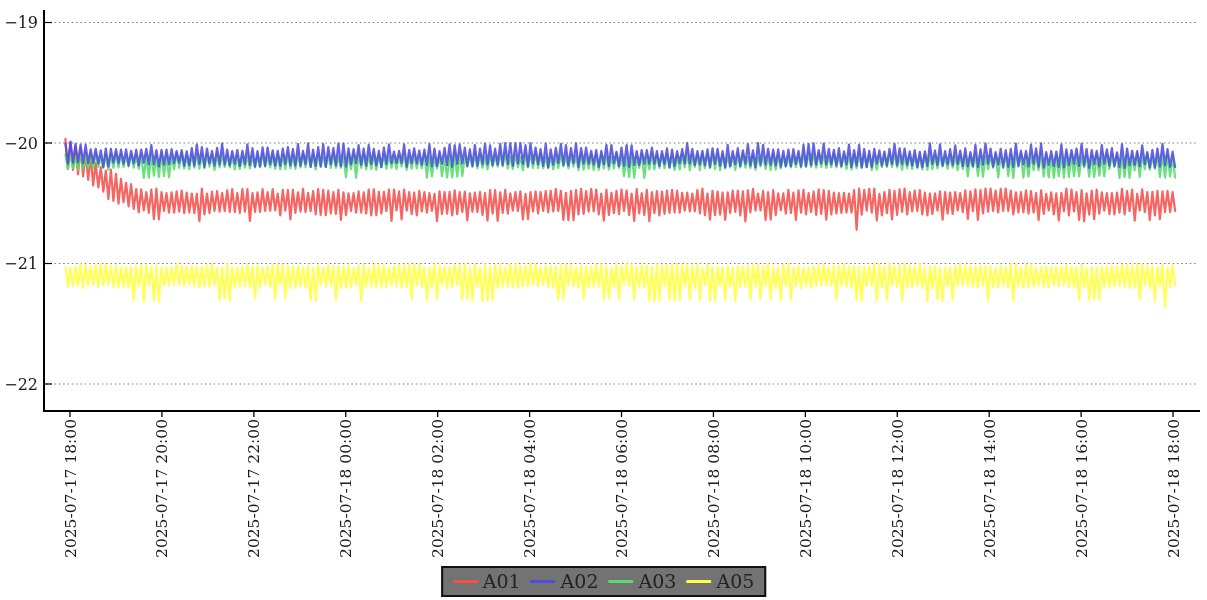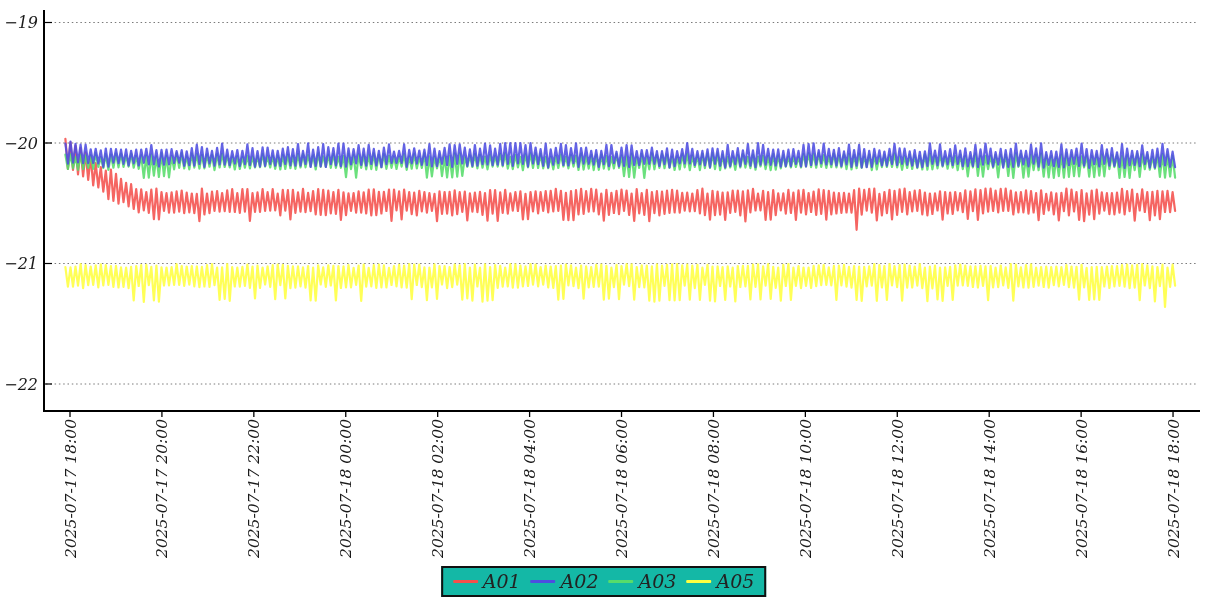--- a/index.html
+++ b/index.html
@@ -1,20 +1,20 @@
 <!DOCTYPE html>
 <html><head>
 <meta charset="utf-8">
 <style>
   html,body{margin:0;padding:0;background:#ffffff;}
   #page{position:relative;width:1207px;height:600px;background:#ffffff;overflow:hidden;
-        font-family:"DejaVu Serif", serif;font-style:italic;}
+        font-family:"DejaVu Serif", serif;}
   #chart-svg{position:absolute;left:0;top:0;}
   #legend{position:absolute;left:50%;transform:translateX(-50%);bottom:3px;
-          display:flex;align-items:center;gap:10px;background:#14b8a6;
+          display:flex;align-items:center;gap:10px;background:#737373;
           border:2px solid #111;padding:2px 10px 3px 10px;}
   .legend-item{display:flex;align-items:center;gap:5px;}
   .legend-swatch{display:inline-block;width:25px;height:3px;border-radius:1px;}
   .legend-label{font-family:"DejaVu Serif", serif;font-size:19px;color:#222;line-height:22px;}
 </style>
 </head>
 <body>
 
 <div id="page">
   <div id="chart-svg"><svg width="1207" height="600">

